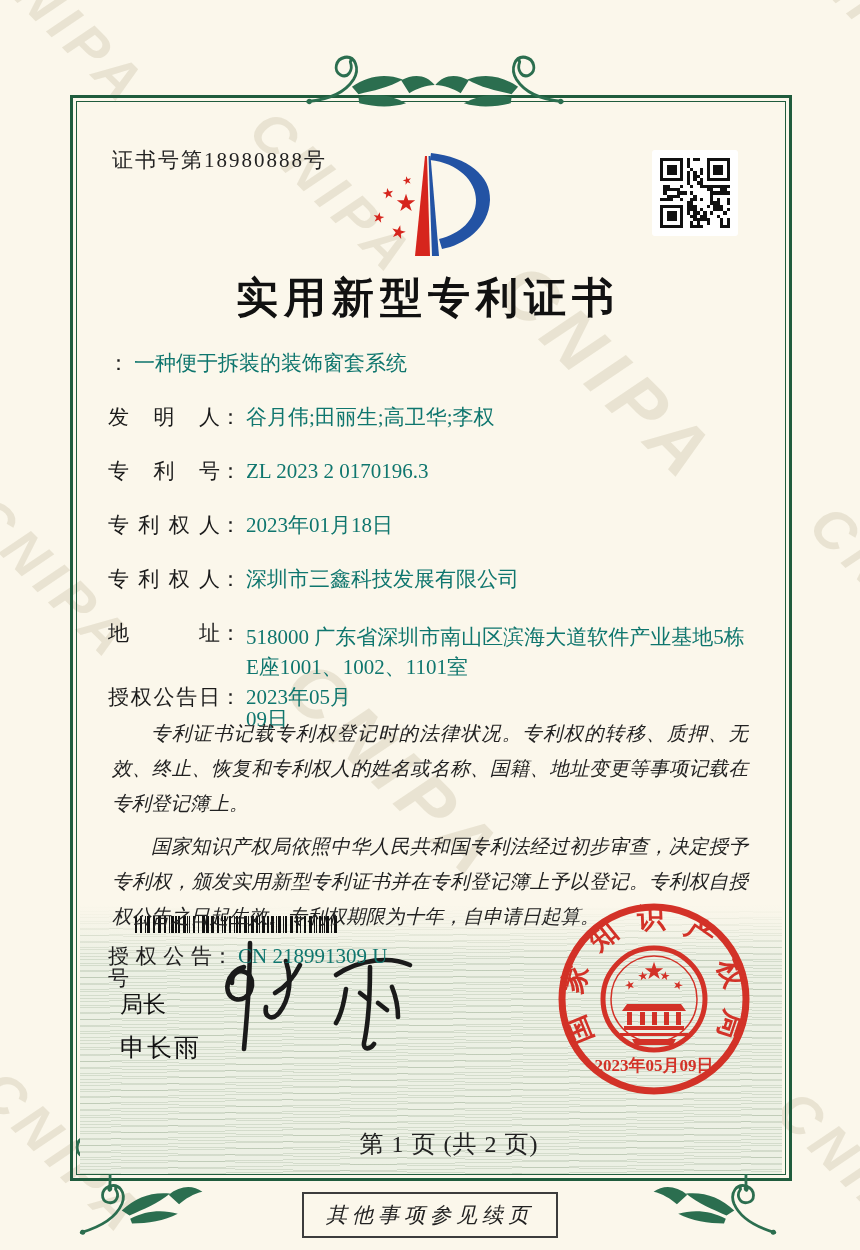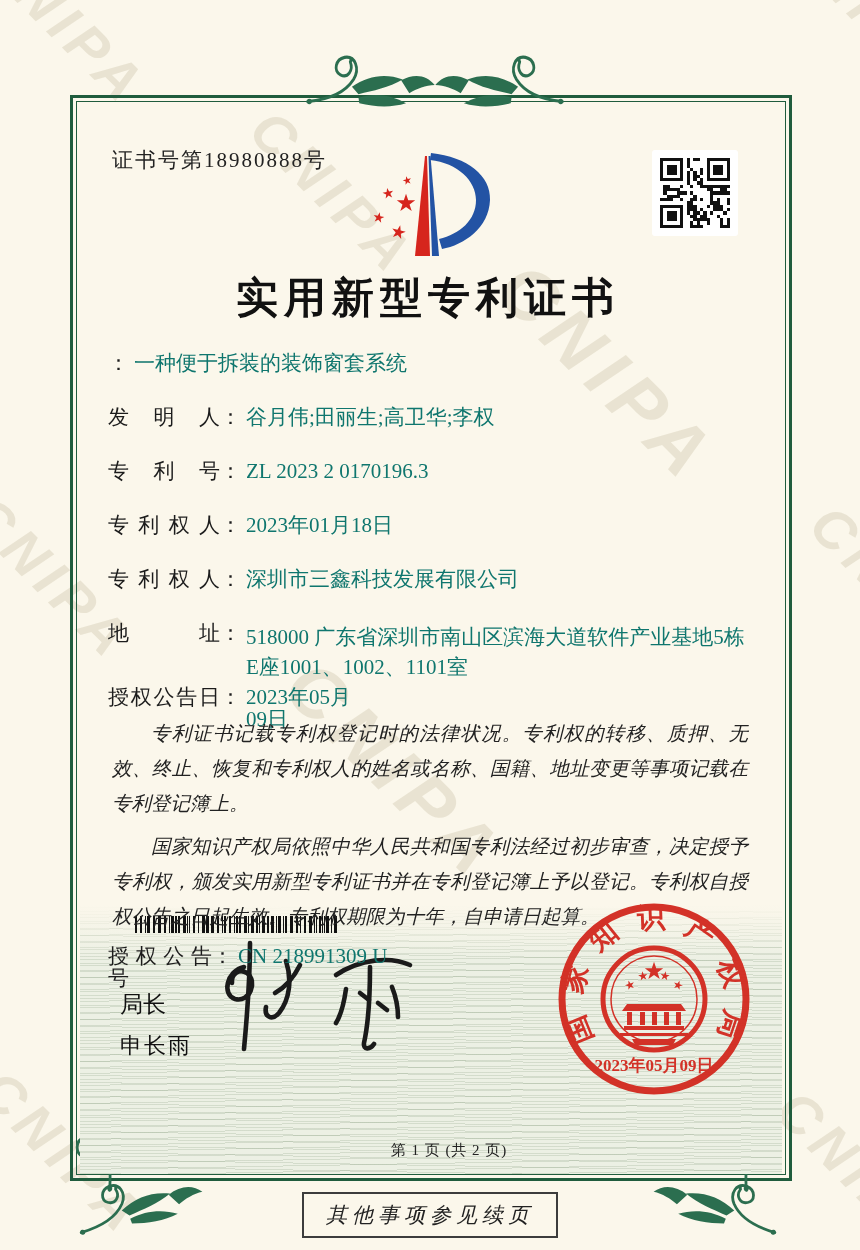--- a/index.html
+++ b/index.html
@@ -83,27 +83,27 @@
   }
   .barcode i{display:block;height:100%;}
   .director-title{
     position:absolute;left:40px;top:84px;
     font-family:"Liberation Sans","DejaVu Sans",sans-serif;
     font-size:23px;color:#111;
   }
   .director-name{
     position:absolute;left:40px;top:126px;
     font-family:"Liberation Sans","DejaVu Sans",sans-serif;
-    font-size:22px;color:#111;letter-spacing:2px;
+    font-size:25px;color:#111;letter-spacing:2px;
   }
   .signature{position:absolute;left:128px;top:30px;}
   .seal{position:absolute;left:474px;top:-6px;opacity:0.95;}
   .page-indicator{
     position:absolute;left:0;right:0;bottom:14px;text-align:center;
-    font-size:15px;color:#222;letter-spacing:1px;padding-left:36px;
+    font-size:24px;color:#222;letter-spacing:1px;padding-left:36px;
   }
   
   .cont-box{
     position:absolute;left:0;right:0;top:1192px;z-index:4;
     display:flex;justify-content:center;
   }
   .cont-box span{
     display:inline-block;border:2px solid #3c3c3c;padding:7px 22px;
     font-style:italic;font-size:21px;letter-spacing:5px;color:#222;
     background:#fbf7eb;

